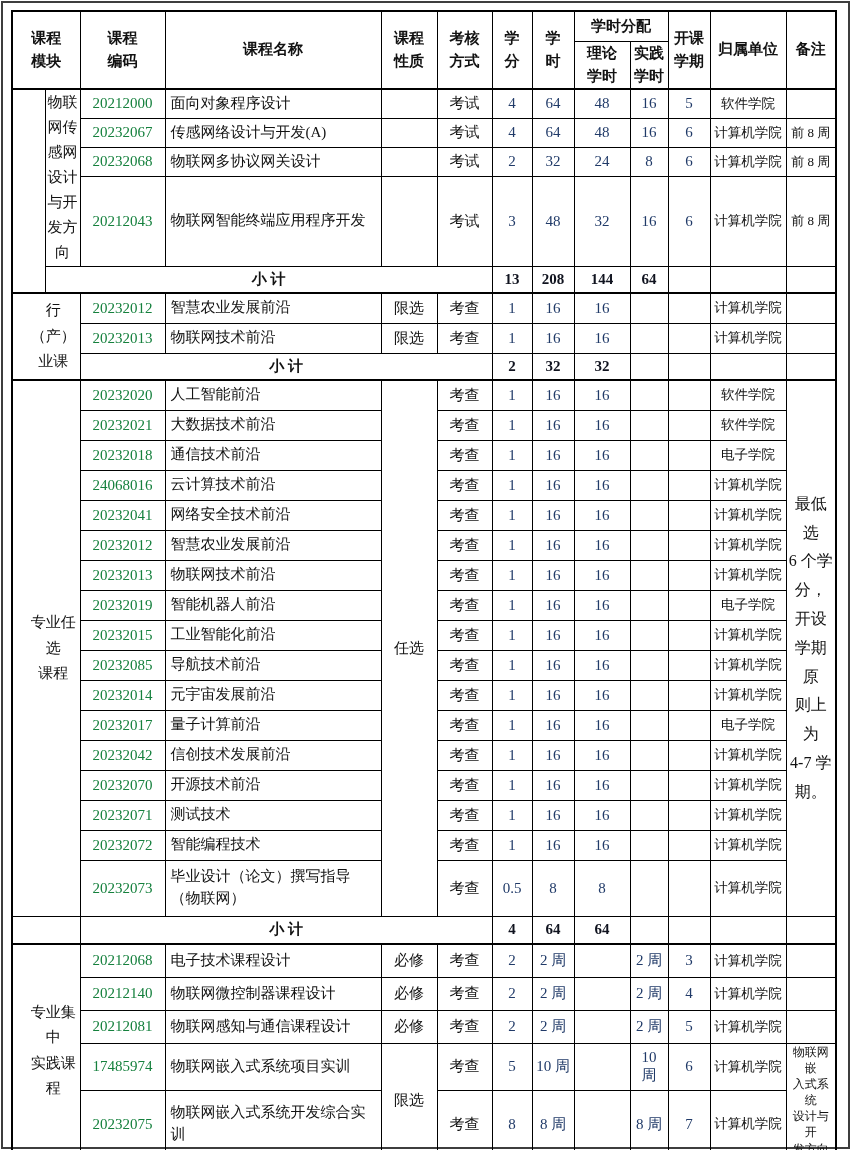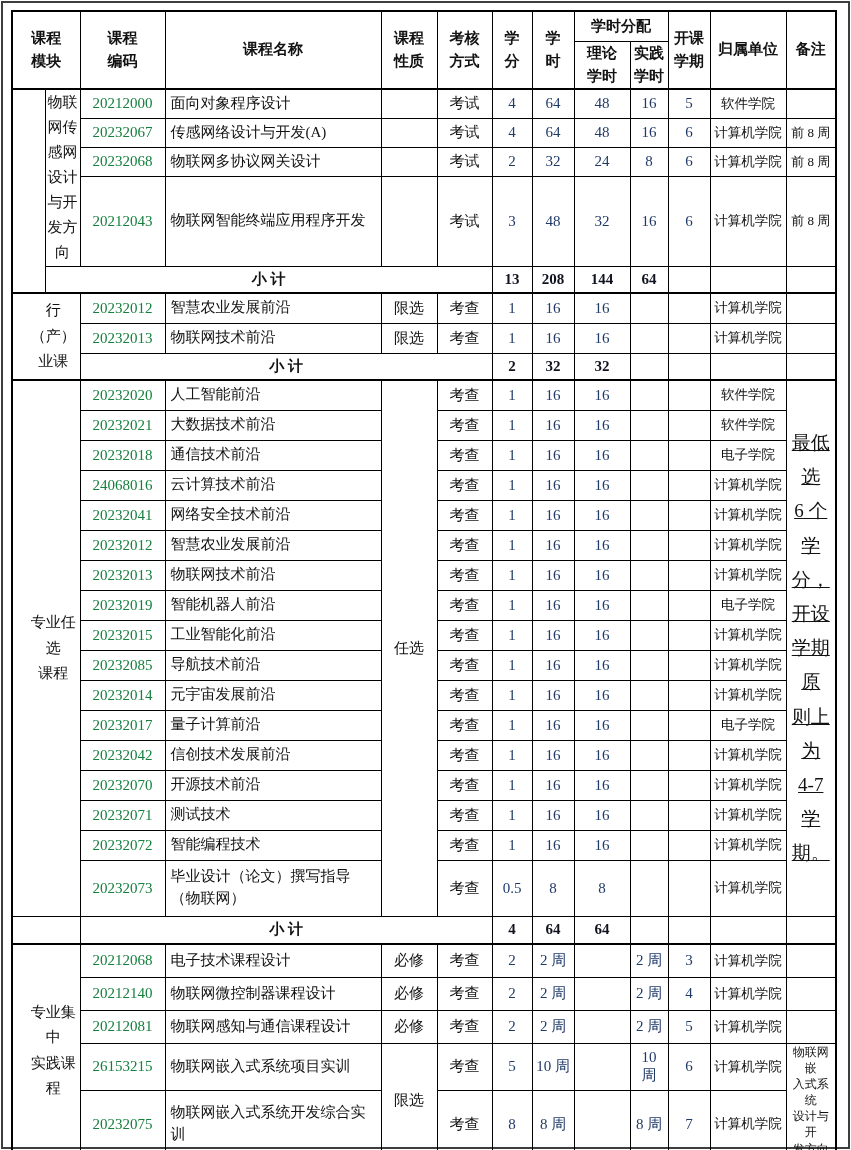--- a/index.html
+++ b/index.html
@@ -20,21 +20,21 @@
     font-size:15px;color:#121212;overflow:hidden;
   }
   th{font-weight:bold;white-space:pre-line;line-height:1.55;}
   .sec-top th,.sec-top td{border-top:2px solid #000;}
   .code{color:#15803d;}
   .num{color:#203a68;}
   .bold{font-weight:bold;color:#10131f;}
   .cname{text-align:left;padding:0 5px;line-height:1.45;}
   .unit{font-size:13.5px;padding:0 1px;white-space:nowrap;}
   .remark{font-size:13px;padding:0 1px;}
-  .note{font-size:19px;white-space:pre-line;line-height:1.8;padding:0 1px;text-decoration:underline;}
+  .note{font-size:16px;white-space:pre-line;line-height:1.8;padding:0 1px;}
   .side{font-size:12px;white-space:pre-line;line-height:1.35;padding:0 1px;}
   .module{white-space:pre-line;line-height:1.7;padding-left:16px;}
   .mod-vert{line-height:25px;padding:0 1px;}
   .subt{font-weight:bold;}
 </style>
 </head>
 <body>
 
 <div class="page-frame"></div>
 
@@ -434,21 +434,21 @@
         <td>考查</td>
         <td class="num">2</td>
         <td class="num">2 周</td>
         <td></td>
         <td class="num">2 周</td>
         <td class="num">5</td>
         <td class="unit">计算机学院</td>
         <td class="remark"></td>
       </tr>
       <tr style="height: 33px;">
-        <td class="code">26153215</td>
+        <td class="code">17485974</td>
         <td class="cname">物联网嵌入式系统项目实训</td>
         <td rowspan="2">限选</td>
         <td>考查</td>
         <td class="num">5</td>
         <td class="num">10 周</td>
         <td></td>
         <td class="num">10 周</td>
         <td class="num">6</td>
         <td class="unit">计算机学院</td>
         <td rowspan="2" class="side">物联网嵌

